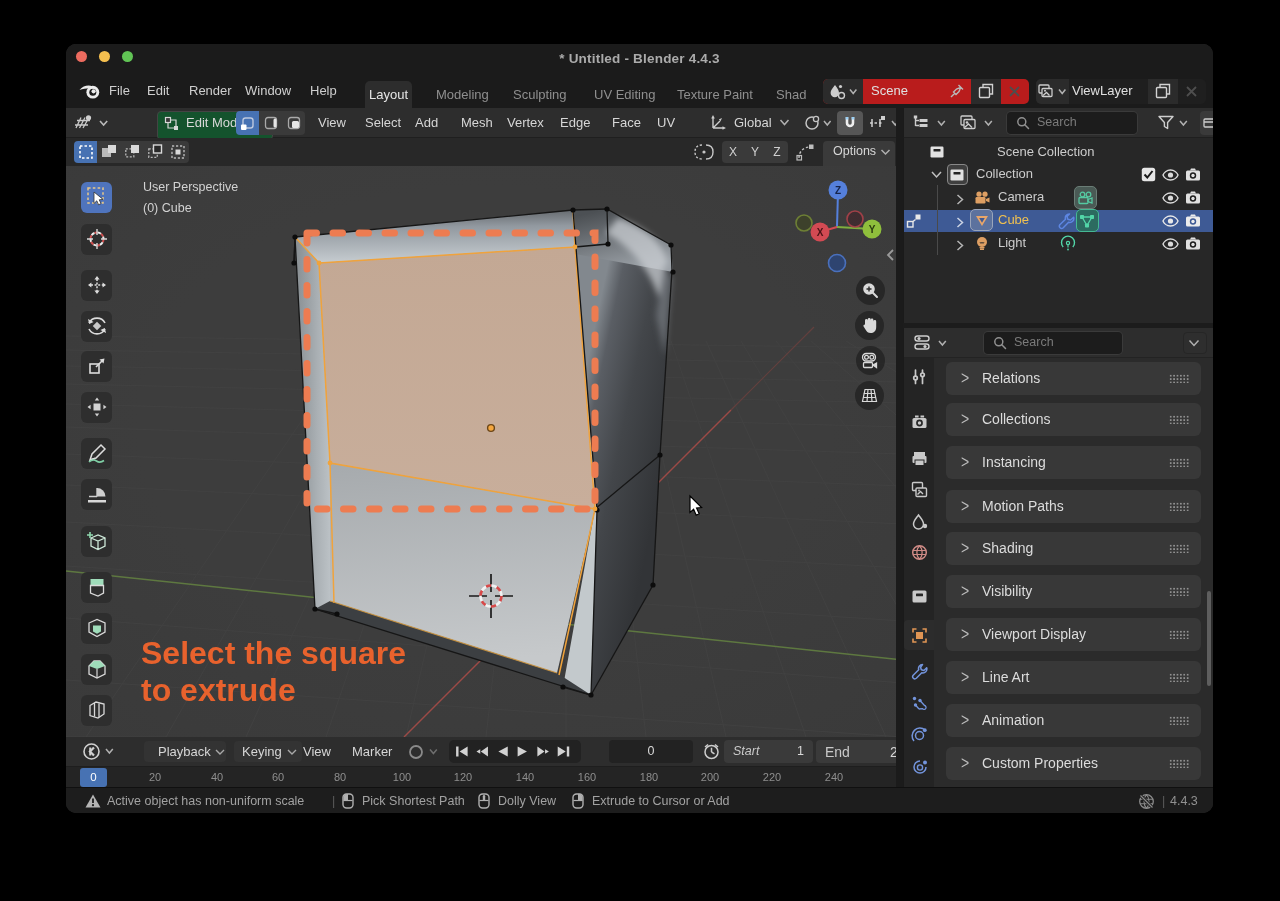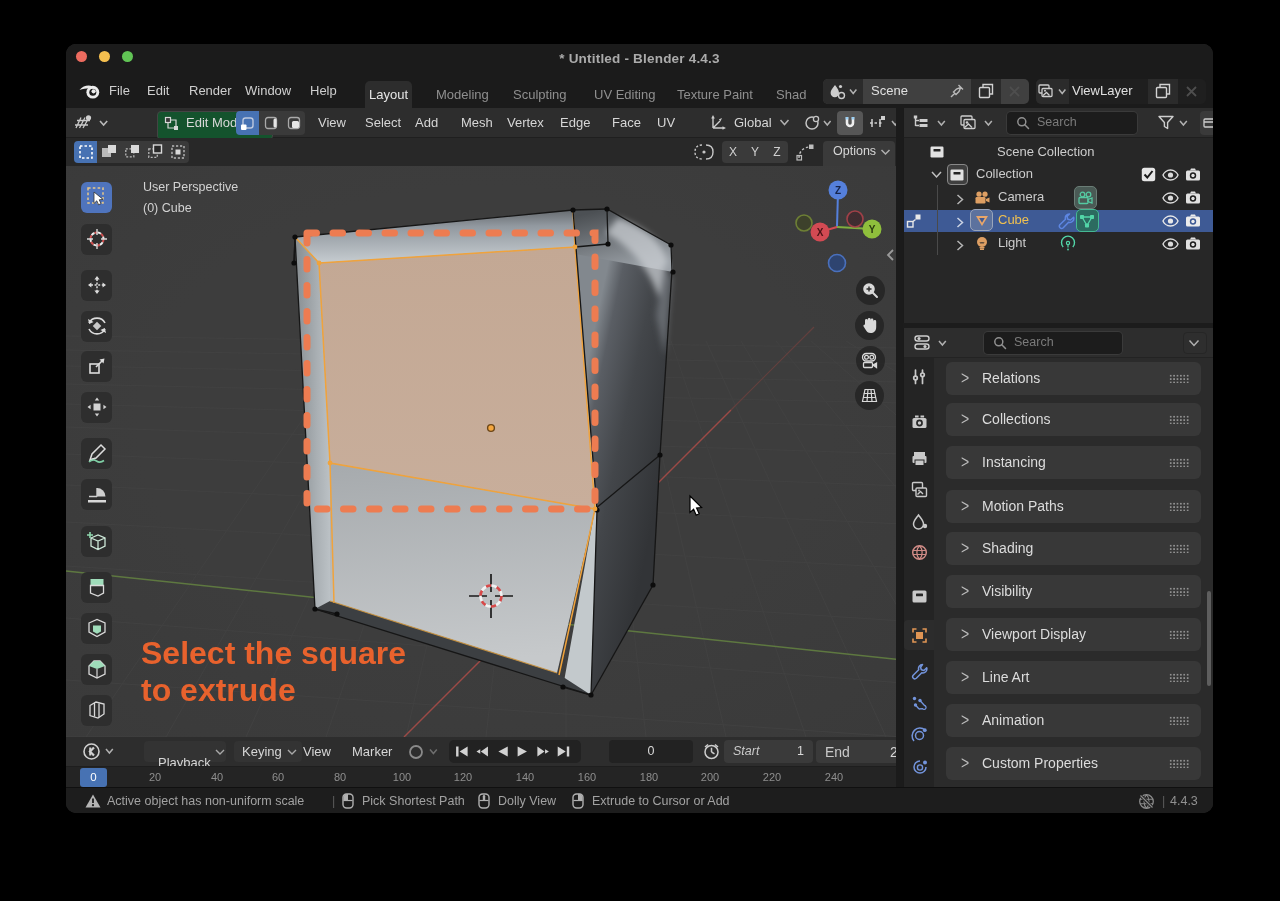--- a/index.html
+++ b/index.html
@@ -73,21 +73,21 @@
     <div class="menu" style="left:123px;">Render</div>
     <div class="menu" style="left:179px;">Window</div>
     <div class="menu" style="left:244px;">Help</div>
     <div class="tab act" style="left:299px;">Layout</div>
     <div class="tab" style="left:366px;">Modeling</div>
     <div class="tab" style="left:443px;">Sculpting</div>
     <div class="tab" style="left:524px;">UV Editing</div>
     <div class="tab" style="left:607px;">Texture Paint</div>
     <div class="tab" style="left:706px;">Shad</div>
 
-    <div class="field" style="left:757px;top:4px;width:206px;height:25px;background:#404040;border-radius:5px;">
+    <div class="field" style="left:757px;top:4px;width:206px;height:25px;background:#b91c1c;border-radius:5px;">
       <div class="abs" style="left:0;top:0;width:40px;height:25px;background:#2b2b2b;border-radius:5px 0 0 5px;"></div>
       <svg class="ico" style="left:5px;top:4px;" width="32" height="17" viewBox="0 0 32 17">
         <path d="M7,2 C9.5,5 11,7.5 11,10 a4.2,4.2 0 0 1 -8.4,0 C2.6,7.5 4.5,5 7,2 Z" fill="#cdcdcd"></path>
         <circle cx="13.5" cy="12.5" r="3" fill="none" stroke="#cdcdcd" stroke-width="1.4"></circle>
         <circle cx="12.5" cy="3.5" r="1.6" fill="#cdcdcd"></circle>
         <path d="M22,6.5 l3.2,4 l3.2,-4" stroke="#b0b0b0" stroke-width="1.5" fill="none"></path>
       </svg>
       <span style="position:absolute;left:48px;top:4px;font-size:13px;color:#e0e0e0;">Scene</span>
       <svg class="ico" style="left:126px;top:4px;" width="16" height="16" viewBox="0 0 16 16">
         <g stroke="#b9b9b9" stroke-width="1.4" fill="none">
@@ -578,21 +578,21 @@
 
   <div class="abs" id="tlhead" style="overflow:hidden;">
     <svg class="ico" style="left:16px;top:5px;" width="34" height="19" viewBox="0 0 34 19">
       <circle cx="9.5" cy="9.5" r="7.5" fill="none" stroke="#d0d0d0" stroke-width="1.6"></circle>
       <path d="M12,5.5 L8,9.5 L12,13.5" stroke="#d0d0d0" stroke-width="2.2" fill="none"></path>
       <path d="M8.2,5.5 L8.2,13.5" stroke="#d0d0d0" stroke-width="2"></path>
       <path d="M24,7 l3.4,4 l3.4,-4" stroke="#b0b0b0" stroke-width="1.5" fill="none"></path>
     </svg>
     <div class="field" style="left:78px;top:4px;width:82px;height:21px;background:#333333;"></div>
     <div class="field" style="left:168px;top:4px;width:68px;height:21px;background:#333333;"></div>
-    <div class="hmenu" style="left:92px;top:18px;">Playback</div>
+    <div class="hmenu" style="left:92px;top:7px;">Playback</div>
     <svg class="ico" style="left:149px;top:12px;" width="10" height="7" viewBox="0 0 10 7">
         <path d="M1,1 l4,4 l4,-4" stroke="#a8a8a8" stroke-width="1.4" fill="none"></path>
       </svg>
     <div class="hmenu" style="left:176px;top:7px;">Keying</div>
     <svg class="ico" style="left:221px;top:12px;" width="10" height="7" viewBox="0 0 10 7">
         <path d="M1,1 l4,4 l4,-4" stroke="#a8a8a8" stroke-width="1.4" fill="none"></path>
       </svg>
     <div class="hmenu" style="left:237px;top:7px;">View</div>
     <div class="hmenu" style="left:286px;top:7px;">Marker</div>
     <circle></circle>

